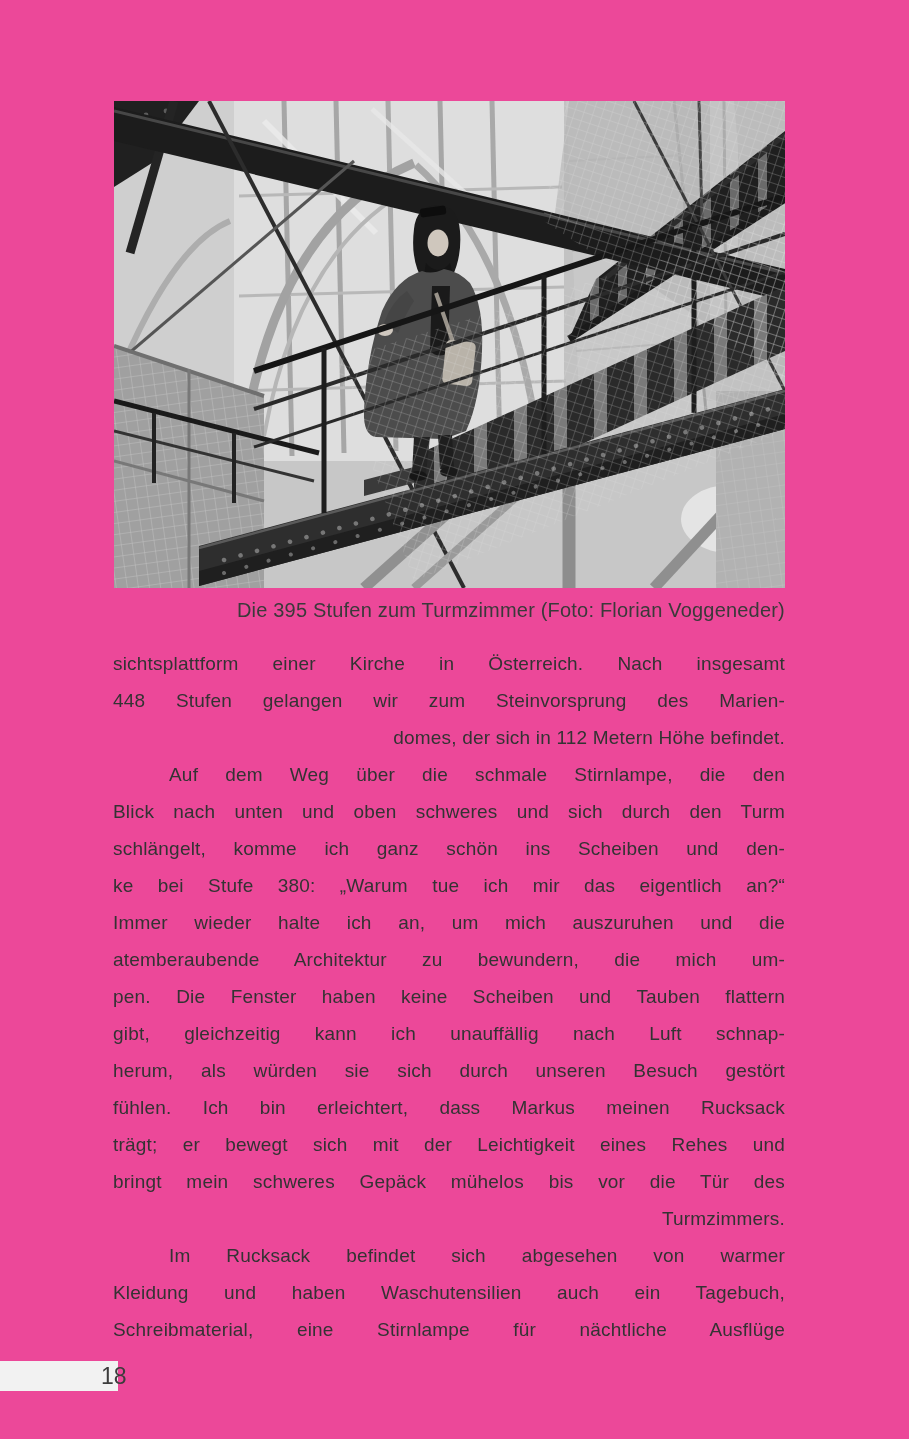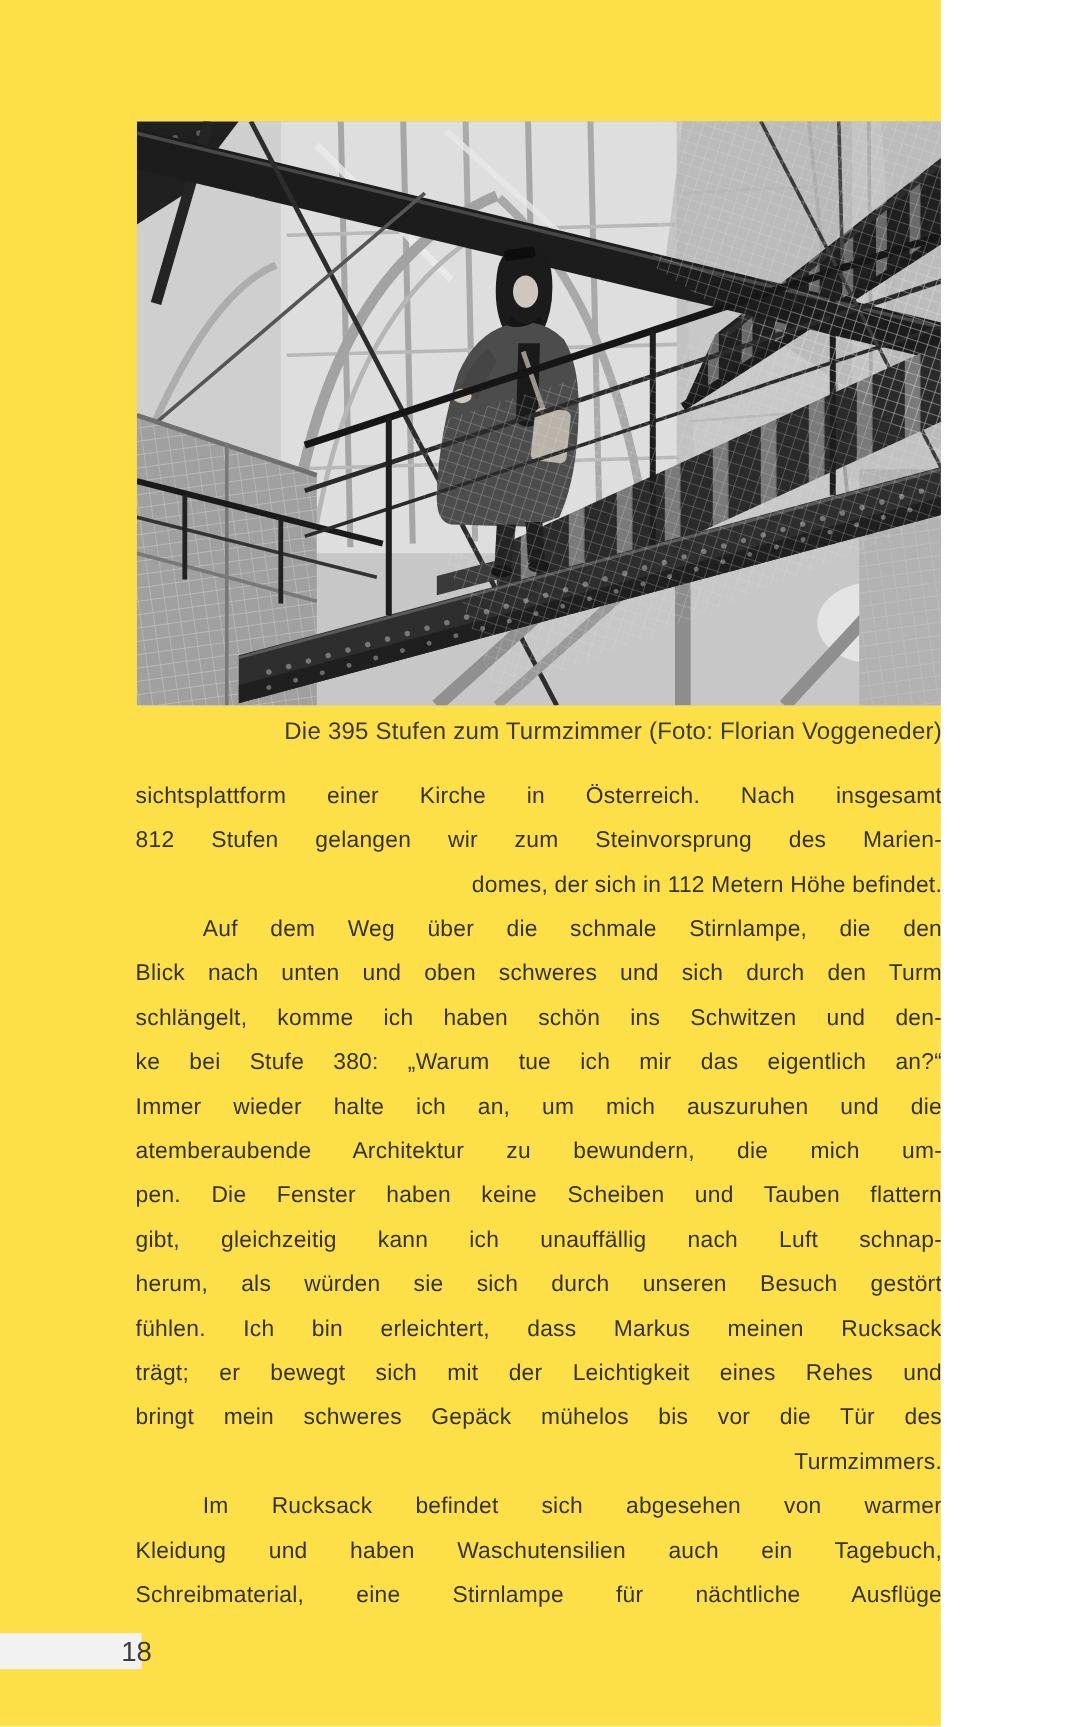--- a/index.html
+++ b/index.html
@@ -1,19 +1,19 @@
 <!DOCTYPE html>
 <html lang="de"><head>
 <meta charset="utf-8">
 <style>
   html,body{margin:0;padding:0;background:#ffffff;}
   .page{
     position:relative;
-    width:784px;height:1439px;
-    background:#fde047;
+    width:909px;height:1439px;
+    background:#ec4899;
     font-family:"Liberation Sans","DejaVu Sans",sans-serif;
     color:#303030;
     overflow:hidden;
   }
   .photo-frame{
     position:absolute;left:114px;top:101px;
     width:671px;height:487px;
     overflow:hidden;
     background:#c7c7c7;
   }
@@ -181,25 +181,25 @@
 
       <polygon points="430,0 671,0 671,280 430,120" fill="url(#net)" opacity="0.5"></polygon>
       <polygon points="220,260 671,120 671,330 300,480" fill="url(#net)" opacity="0.45"></polygon>
     </svg>
   </div>
 
   <div class="caption">Die 395 Stufen zum Turmzimmer (Foto: Florian Voggeneder)</div>
 
   <div class="body-text">
       <div class="line">sichtsplattform einer Kirche in Österreich. Nach insgesamt</div>
-      <div class="line">812 Stufen gelangen wir zum Steinvorsprung des Marien-</div>
+      <div class="line">448 Stufen gelangen wir zum Steinvorsprung des Marien-</div>
       <div class="line last">domes, der sich in 112 Metern Höhe befindet.</div>
       <div class="line indent">Auf dem Weg über die schmale Stirnlampe, die den</div>
       <div class="line">Blick nach unten und oben schweres und sich durch den Turm</div>
-      <div class="line">schlängelt, komme ich haben schön ins Schwitzen und den-</div>
+      <div class="line">schlängelt, komme ich ganz schön ins Scheiben und den-</div>
       <div class="line">ke bei Stufe 380: „Warum tue ich mir das eigentlich an?“</div>
       <div class="line">Immer wieder halte ich an, um mich auszuruhen und die</div>
       <div class="line">atemberaubende Architektur zu bewundern, die mich um-</div>
       <div class="line">pen. Die Fenster haben keine Scheiben und Tauben flattern</div>
       <div class="line">gibt, gleichzeitig kann ich unauffällig nach Luft schnap-</div>
       <div class="line">herum, als würden sie sich durch unseren Besuch gestört</div>
       <div class="line">fühlen. Ich bin erleichtert, dass Markus meinen Rucksack</div>
       <div class="line">trägt; er bewegt sich mit der Leichtigkeit eines Rehes und</div>
       <div class="line">bringt mein schweres Gepäck mühelos bis vor die Tür des</div>
       <div class="line last">Turmzimmers.</div>

